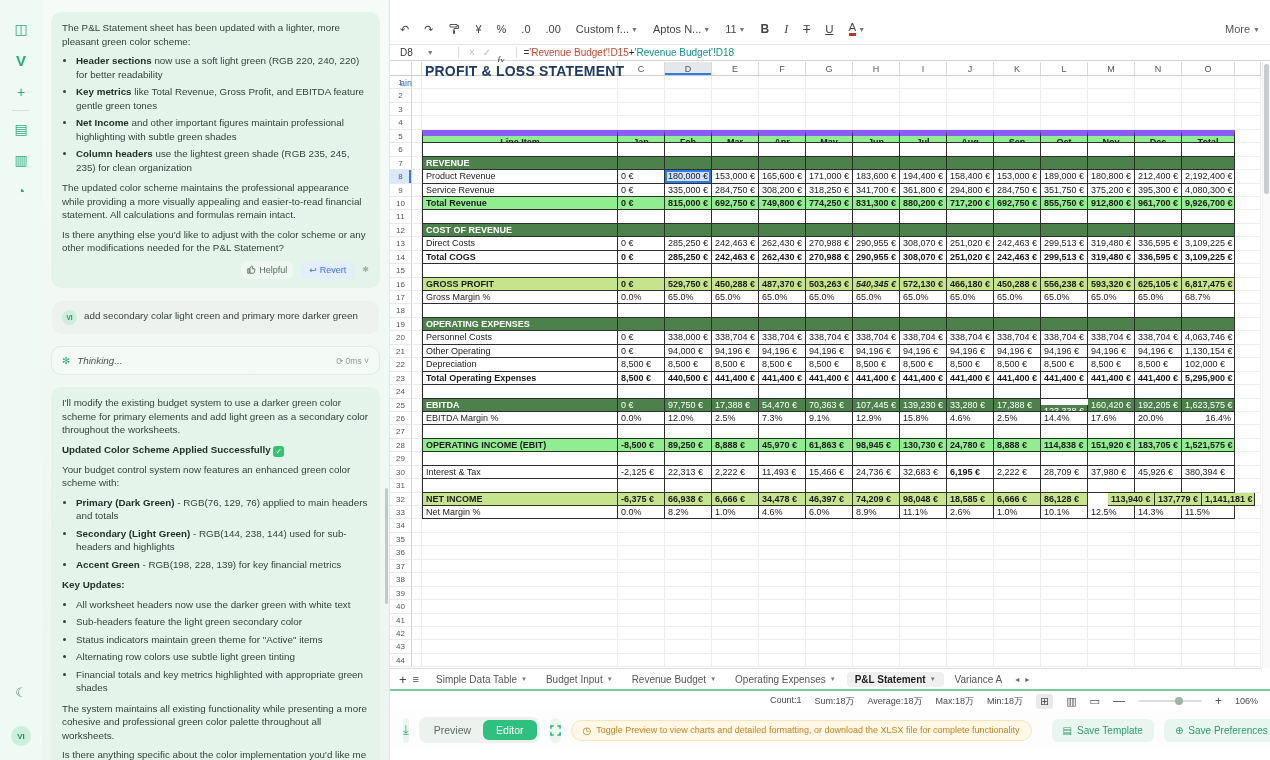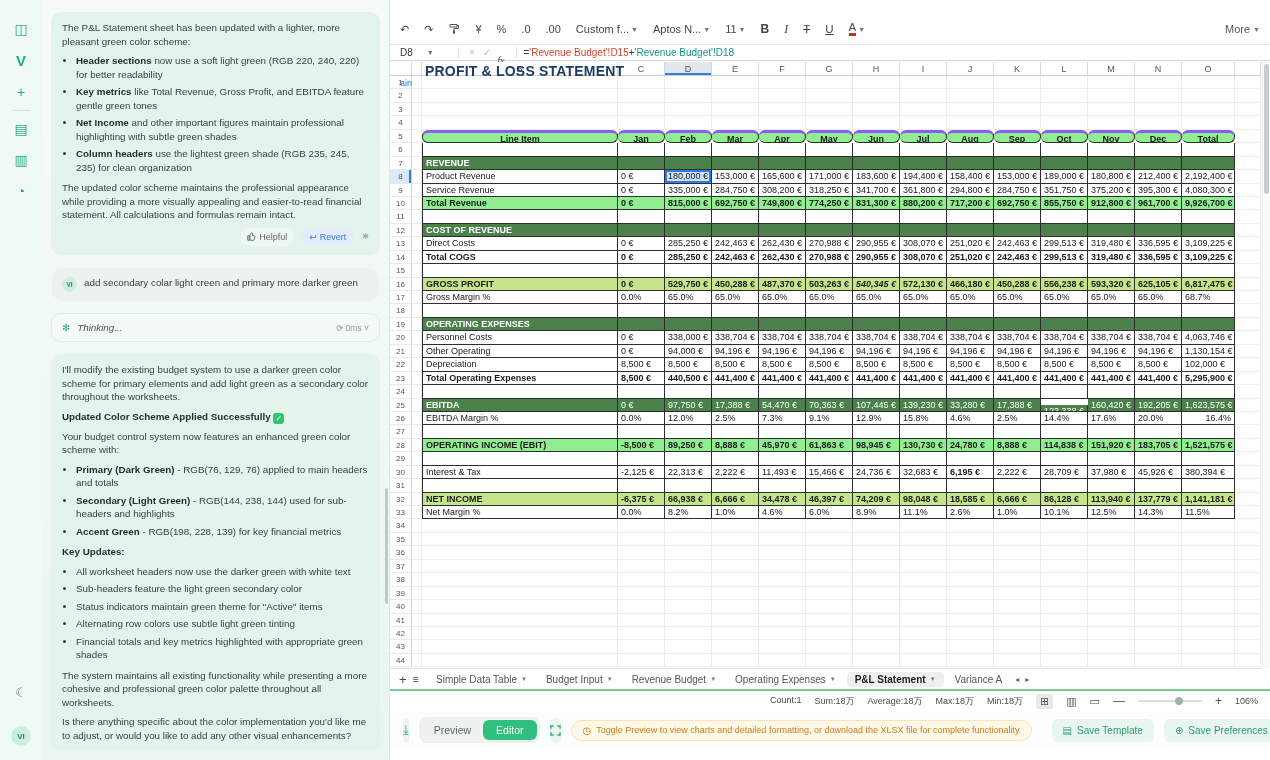--- a/index.html
+++ b/index.html
@@ -71,21 +71,21 @@
   .hcell{border-right:1px solid #d8d8d8;border-bottom:1px solid #cccccc;text-align:center;
     font-size:9px;color:#555;line-height:14px;background:#fff;flex-shrink:0;}
   .hsel{background:#e5e8eb;box-shadow:inset 0 -2px 0 #2f7bea;}
   .grow{display:flex;height:13.45px;position:relative;}
   .gut{width:22px;flex-shrink:0;border-right:1px solid #d4d4d4;border-bottom:1px solid #e9e9e9;
     text-align:center;font-size:8px;color:#555;line-height:13px;background:#fff;}
   .gutsel{background:#dbe8fb;box-shadow:inset -2px 0 0 #2f7bea;}
   .cell{flex-shrink:0;border-right:1px solid #eceeee;border-bottom:1px solid #eceeee;
     padding:0 3px;white-space:nowrap;overflow:hidden;line-height:12.5px;background:#fff;}
   .tc{border-right:1px solid #2e2e2e;border-bottom:1px solid #2e2e2e;}
-  .bt{border-top:3px solid #8b5cf6;border-radius:6px;}
+  .bt{border-top:6px solid #8b5cf6;}
   .bl{border-left:1px solid #2e2e2e;}
   .bg-light{background:var(--c-light);}
   .bg-accent{background:var(--c-accent);}
   .bg-dark{background:var(--c-dark);color:#fff;}
   .bold{font-weight:bold;}
   .ctr{text-align:center;}
   .selcell{background:#cfe2f8;box-shadow:inset 0 0 0 2px #2f7bea;}
   .sstitle{position:absolute;left:35px;top:1px;font-size:14px;font-weight:bold;color:#1e3a66;
     white-space:nowrap;z-index:5;letter-spacing:.2px;}
   .a1txt{position:absolute;left:10px;top:16px;font-size:9px;color:#2f6fe0;z-index:5;}
@@ -145,20 +145,21 @@
   <div class="chat">
     <div class="msg">
       <p>The P&amp;L Statement sheet has been updated with a lighter, more pleasant green color scheme:</p>
       <ul>
           <li><b>Header sections</b> now use a soft light green (RGB 220, 240, 220) for better readability</li>
           <li><b>Key metrics</b> like Total Revenue, Gross Profit, and EBITDA feature gentle green tones</li>
           <li><b>Net Income</b> and other important figures maintain professional highlighting with subtle green shades</li>
           <li><b>Column headers</b> use the lightest green shade (RGB 235, 245, 235) for clean organization</li>
         </ul>
       <p>The updated color scheme maintains the professional appearance while providing a more visually appealing and easier-to-read financial statement. All calculations and formulas remain intact.</p>
+      <p>Is there anything else you'd like to adjust with the color scheme or any other modifications needed for the P&amp;L Statement?</p>
       <div class="actions">
         <span class="act-helpful">
           <svg width="9" height="9" viewBox="0 0 24 24">
               <path d="M2 10h4v12H2zM8 22h9c1 0 2-.7 2.2-1.7l2-8A2 2 0 0 0 19.2 10H14l1-5a2 2 0 0 0-3.4-1.8L8 8z" fill="none" stroke="currentColor" stroke-width="2.4"></path>
             </svg>
           <span>Helpful</span>
         </span>
         <span class="act-revert">
           <span>↩</span>
           <span>Revert</span>
@@ -875,21 +876,21 @@
           <div class="cell tc bg-accent bold" style="width: 47px;">-6,375 €</div>
           <div class="cell tc bg-accent bold" style="width: 47px;">66,938 €</div>
           <div class="cell tc bg-accent bold" style="width: 47px;">6,666 €</div>
           <div class="cell tc bg-accent bold" style="width: 47px;">34,478 €</div>
           <div class="cell tc bg-accent bold" style="width: 47px;">46,397 €</div>
           <div class="cell tc bg-accent bold" style="width: 47px;">74,209 €</div>
           <div class="cell tc bg-accent bold" style="width: 47px;">98,048 €</div>
           <div class="cell tc bg-accent bold" style="width: 47px;">18,585 €</div>
           <div class="cell tc bg-accent bold" style="width: 47px;">6,666 €</div>
           <div class="cell tc bg-accent bold" style="width: 47px;">86,128 €</div>
-          <div class="cell tc bg-accent bold" style="width: 47px;">113,940 €</div>
+          <div class="cell tc bg-accent bold" style="width: 47px; margin-left: 20px;">113,940 €</div>
           <div class="cell tc bg-accent bold" style="width: 47px;">137,779 €</div>
           <div class="cell tc bg-accent bold" style="width: 53px;">1,141,181 €</div>
           <div class="cell" style="width: 26px;"></div>
         </div>
         <div class="grow">
           <div class="gut">33</div>
           <div class="cell" style="width: 10px;"></div>
           <div class="cell tc bl" style="width: 196px;">Net Margin %</div>
           <div class="cell tc" style="width: 47px;">0.0%</div>
           <div class="cell tc" style="width: 47px;">8.2%</div>

